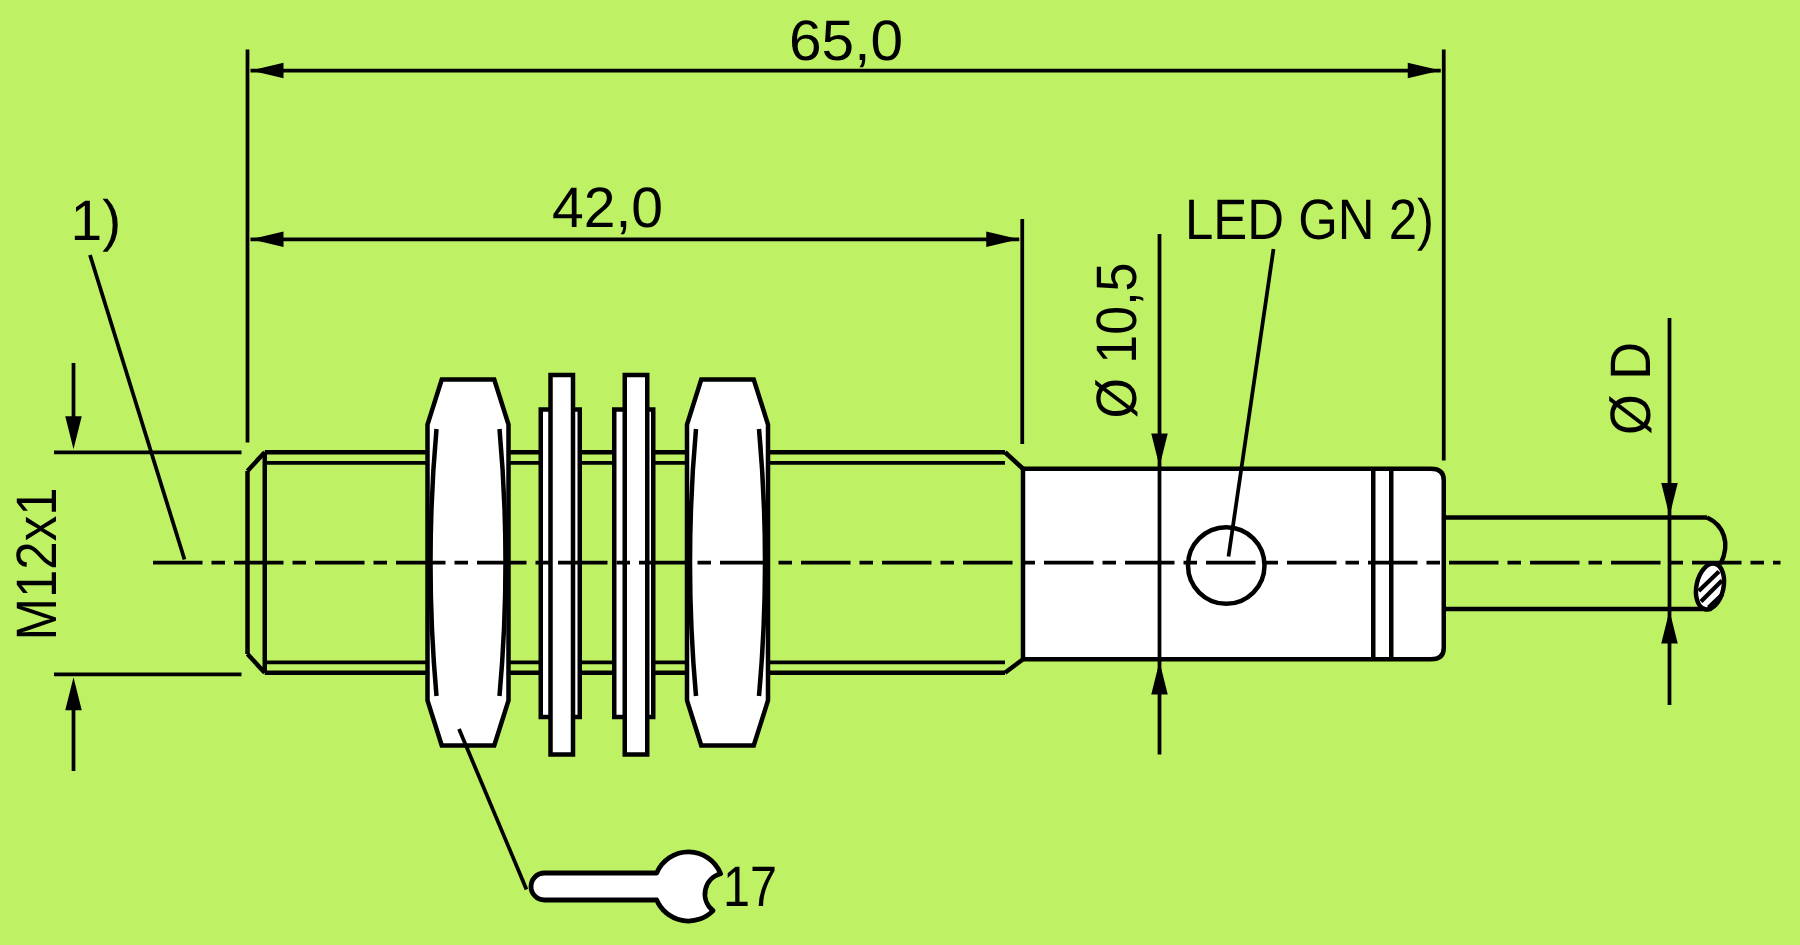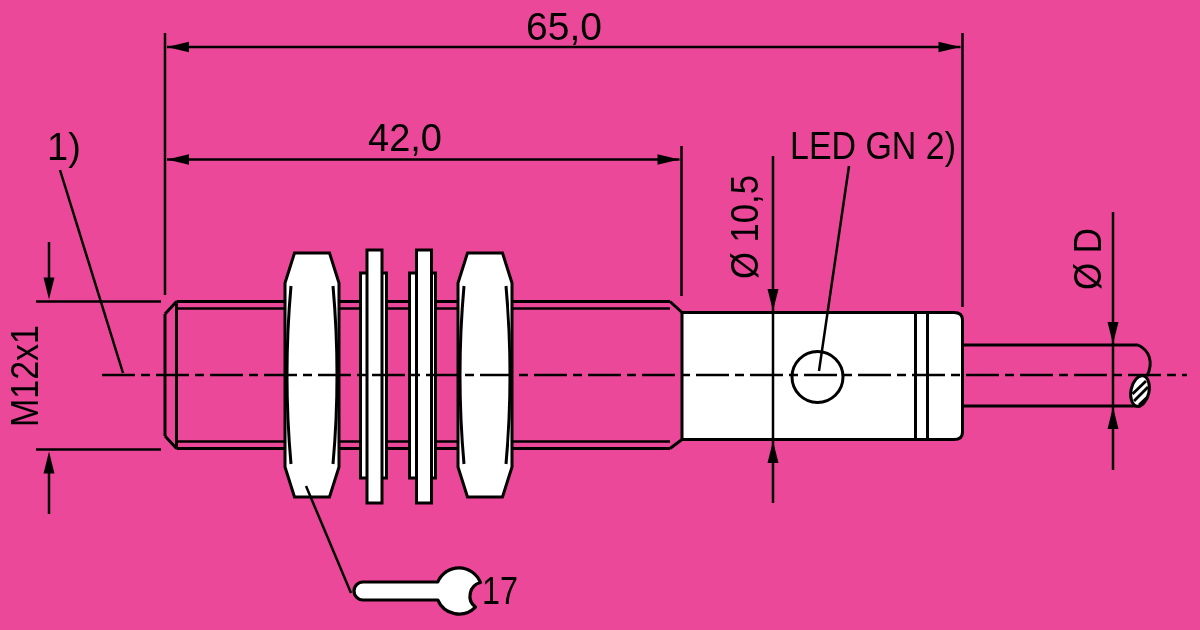--- a/index.html
+++ b/index.html
@@ -1,16 +1,16 @@
 <!DOCTYPE html>
 <html><head>
 <meta charset="utf-8">
 <style>
   html,body{margin:0;padding:0;background:#ffffff;}
-  .stage{width:1200px;height:630px;background:#ec4899;overflow:hidden;position:relative;}
+  .stage{width:1200px;height:630px;background:#bef264;overflow:hidden;position:relative;}
   svg{display:block;}
   .ln{stroke:#000;fill:none;stroke-width:3;}
   .lnthin{stroke:#000;fill:none;stroke-width:2.5;}
   .fillw{fill:#fff;stroke:#000;stroke-width:3;}
   .arr{fill:#000;stroke:none;}
   .cl{stroke:#000;fill:none;stroke-width:2.5;stroke-dasharray:33 6 9 6;}
   text{font-family:"Liberation Sans","DejaVu Sans",sans-serif;font-size:38px;fill:#000;}
 </style>
 </head>
 <body>

